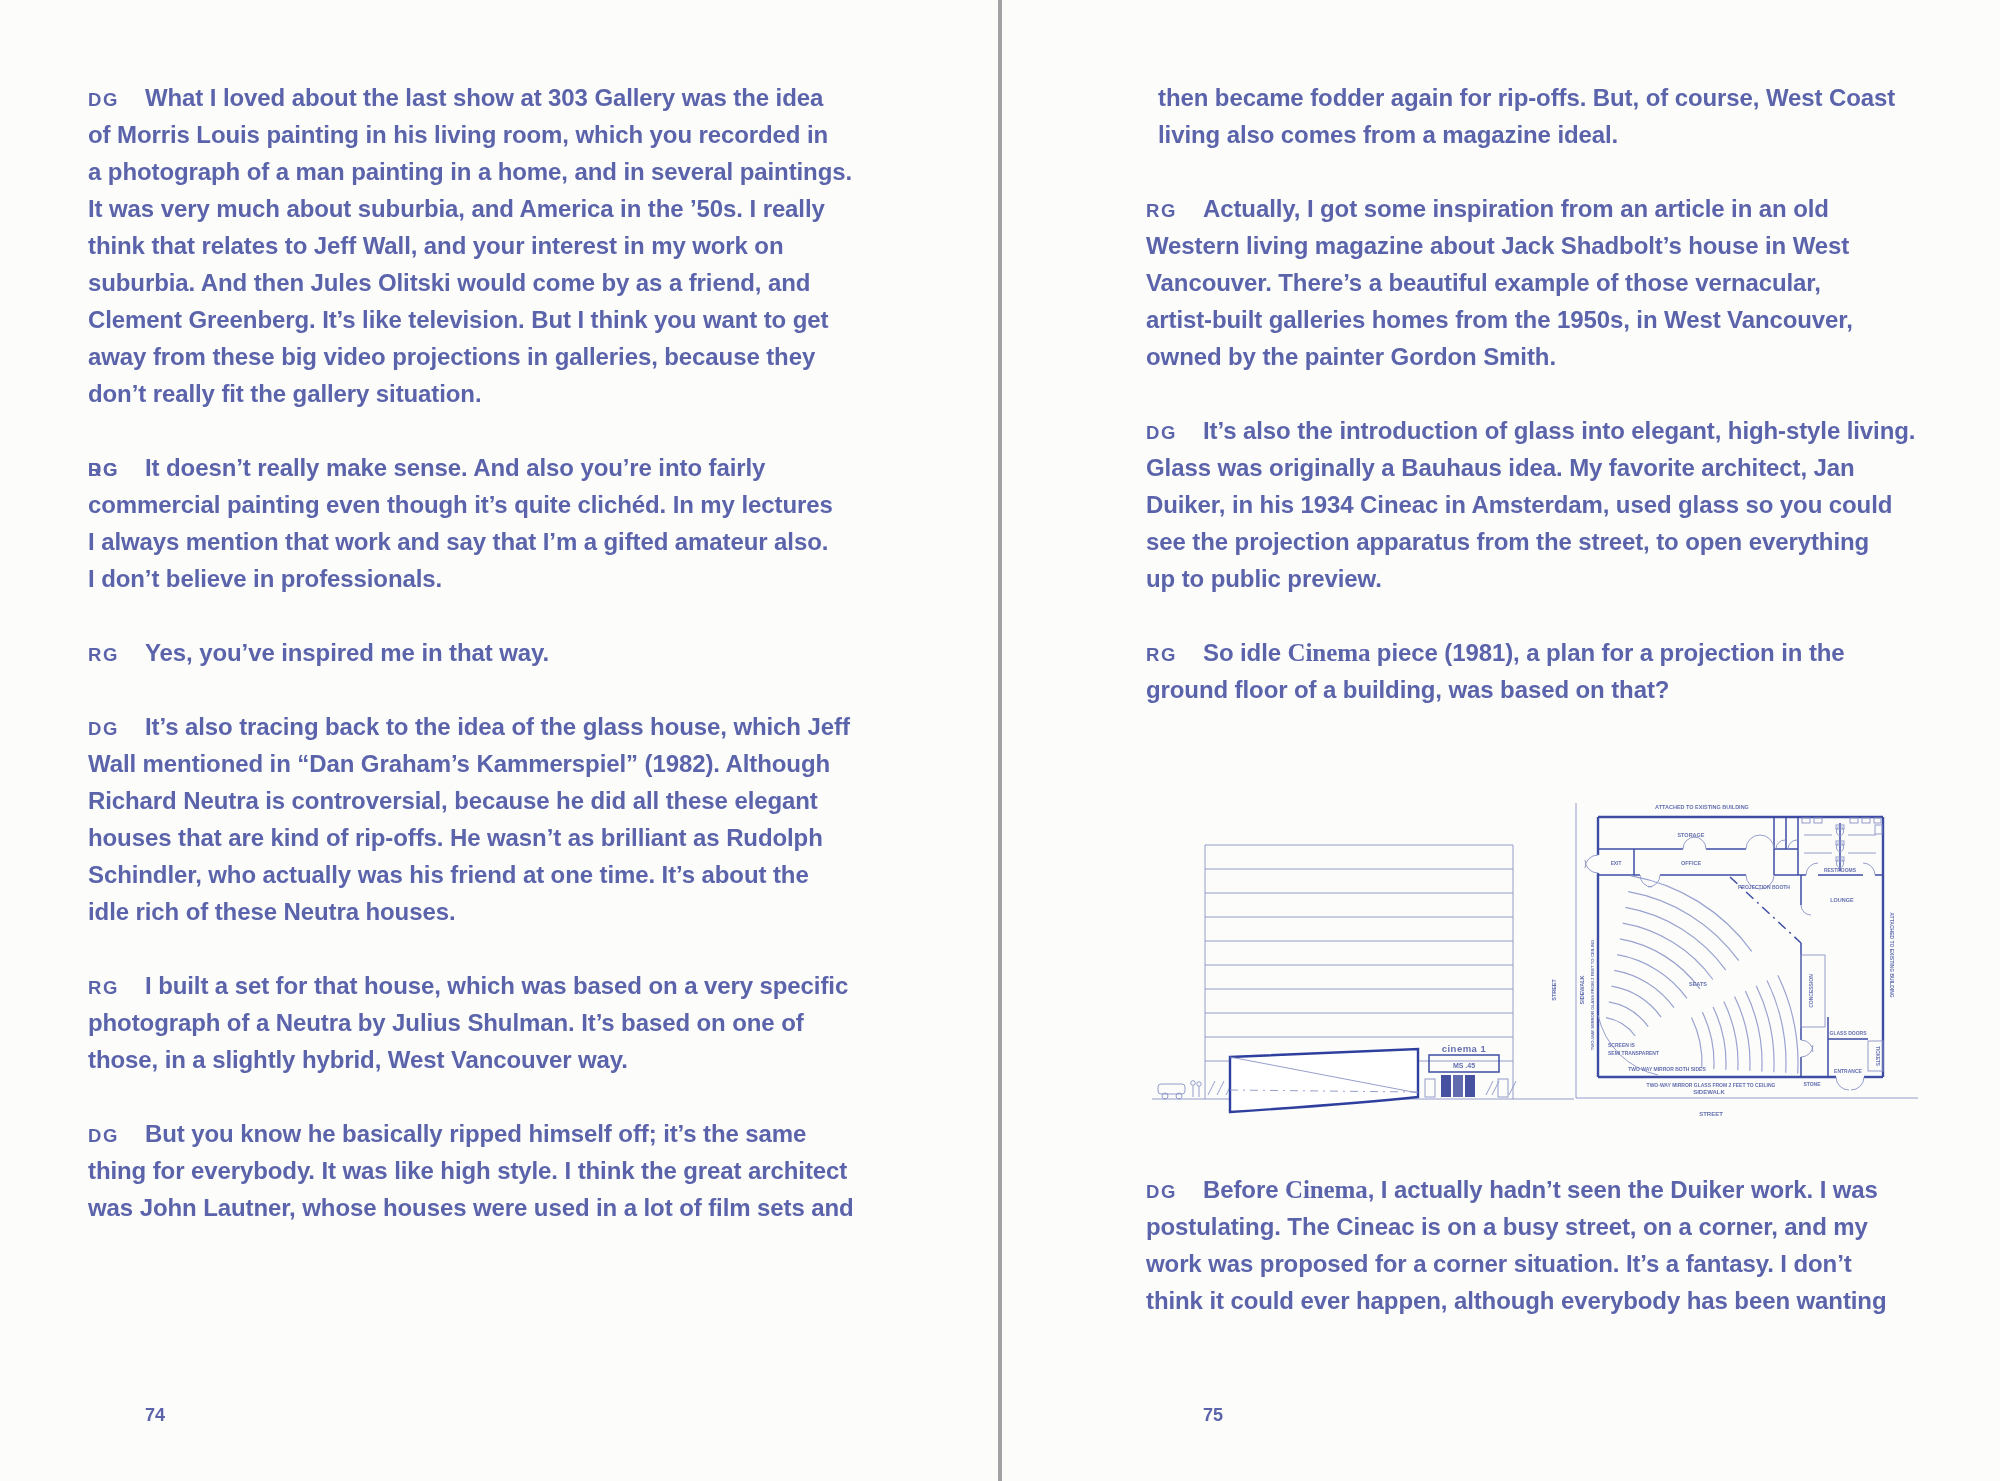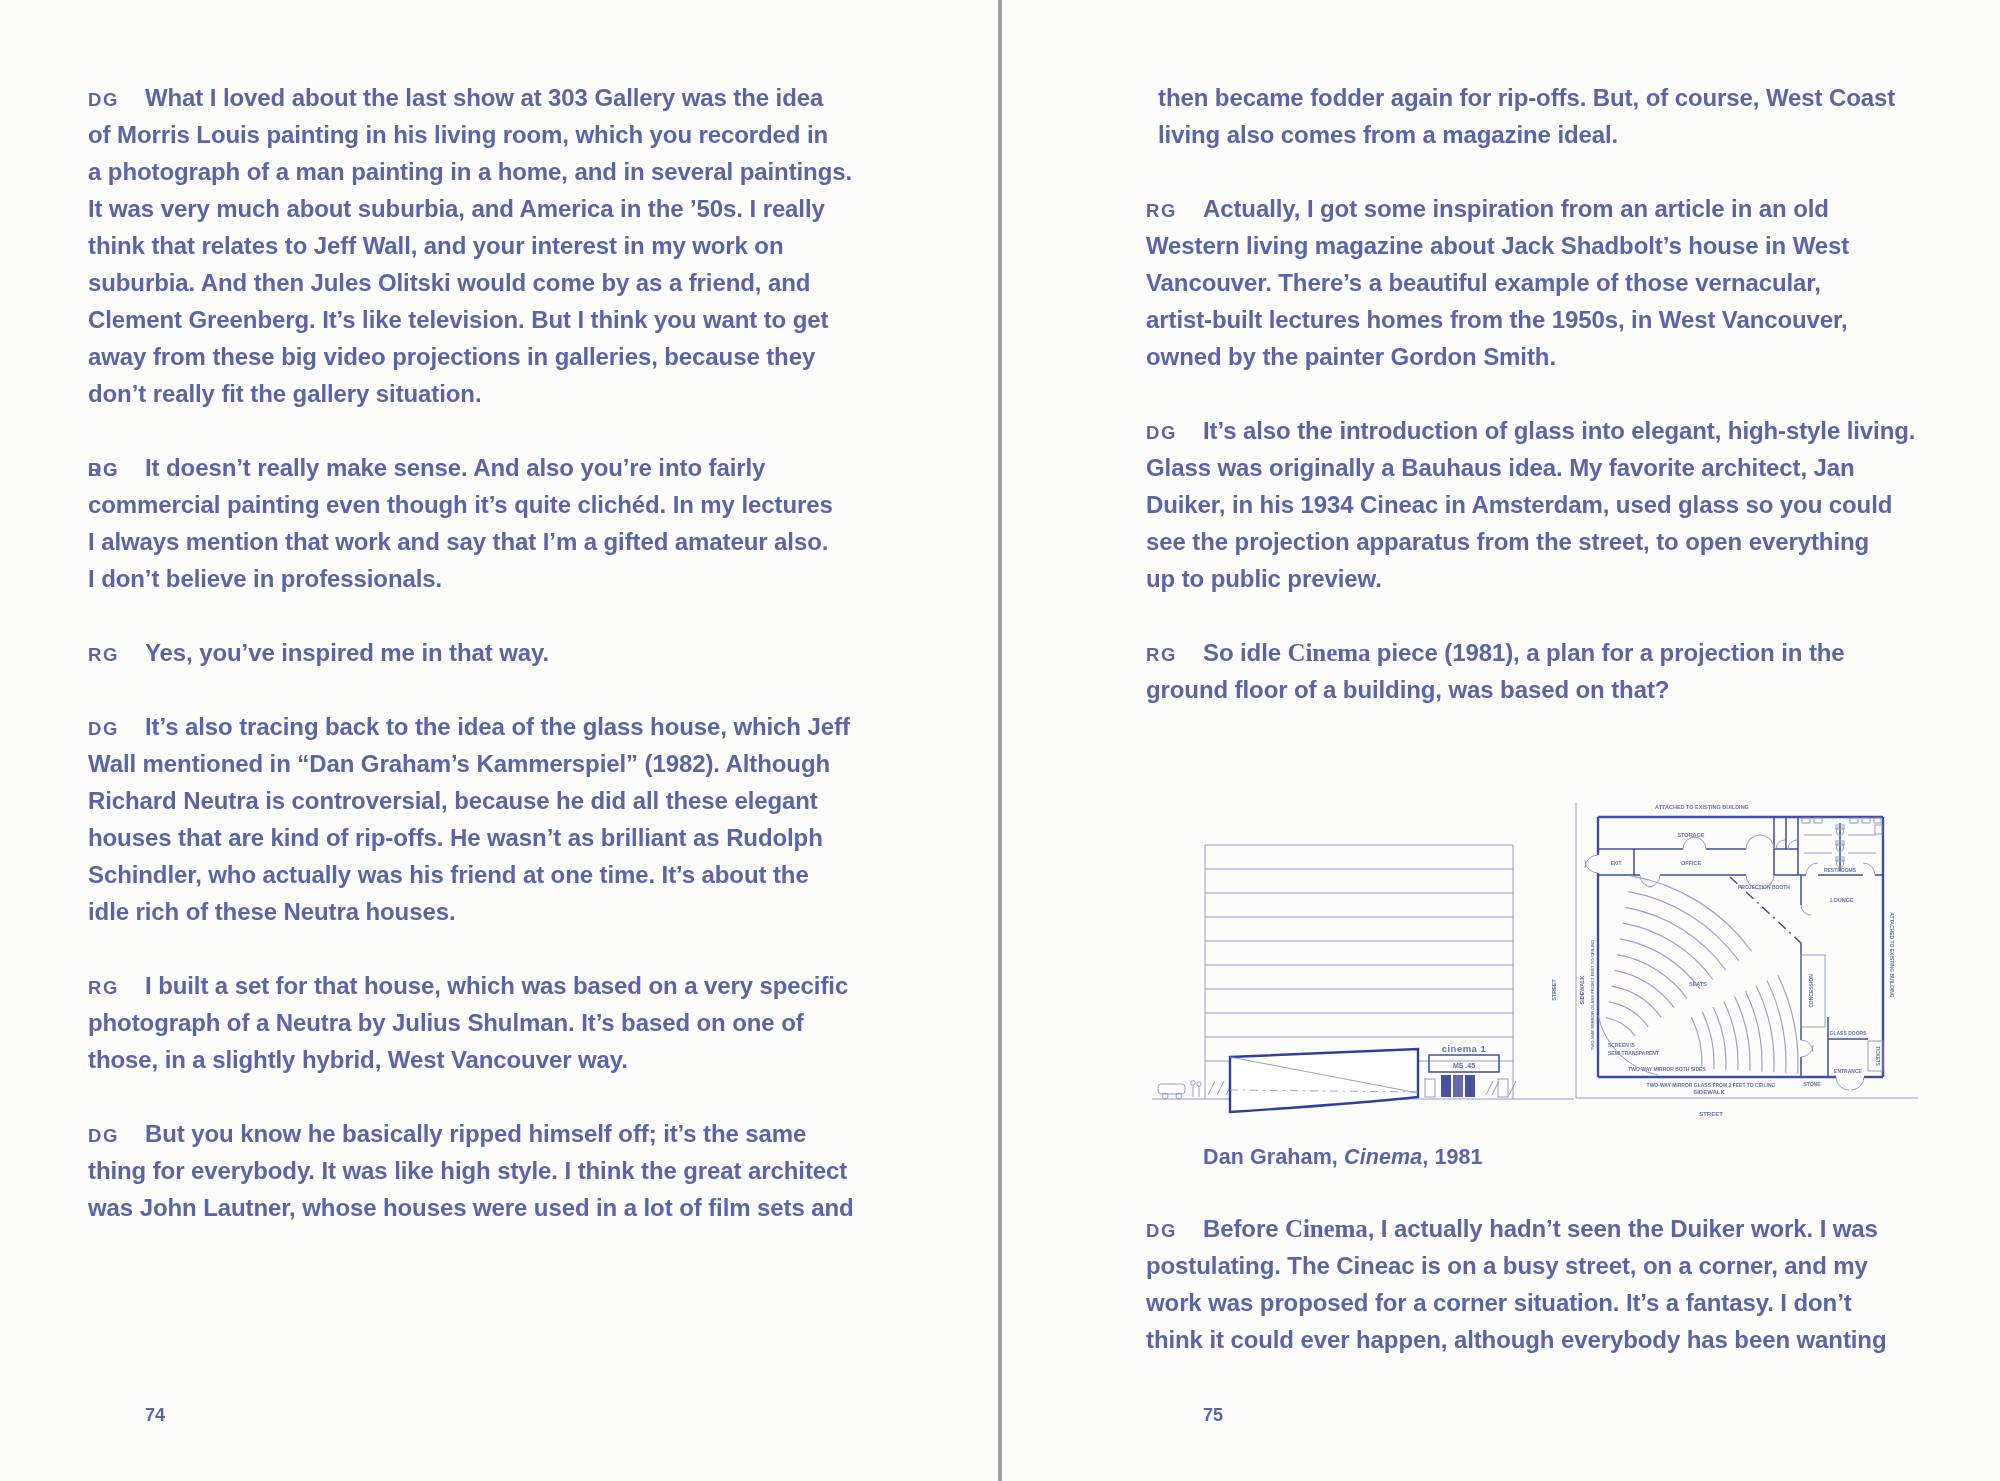--- a/index.html
+++ b/index.html
@@ -86,21 +86,21 @@
     <div class="pagenum">74</div>
   </main>
 
   <main class="page page-right">
     <div class="page-inner">
       <div class="para no-label"><span class="ptext">then became fodder again for rip-offs. But, of course, West Coast
 living also comes from a magazine ideal.</span></div>
       <div class="para"><span class="speaker">RG</span><span class="ptext">Actually, I got some inspiration from an article in an old
 Western living magazine about Jack Shadbolt’s house in West
 Vancouver. There’s a beautiful example of those vernacular,
-artist-built lectures homes from the 1950s, in West Vancouver,
+artist-built galleries homes from the 1950s, in West Vancouver,
 owned by the painter Gordon Smith.</span></div>
       <div class="para"><span class="speaker">DG</span><span class="ptext">It’s also the introduction of glass into elegant, high-style living.
 Glass was originally a Bauhaus idea. My favorite architect, Jan
 Duiker, in his 1934 Cineac in Amsterdam, used glass so you could
 see the projection apparatus from the street, to open everything
 up to public preview.</span></div>
       <div class="para"><span class="speaker">RG</span><span class="ptext"><span>So idle </span><span class="serif">Cinema</span><span> piece (1981), a plan for a projection in the
 ground floor of a building, was based on that?</span></span></div>
 
       <figure>
@@ -284,21 +284,20 @@
             <text x="462" y="302" font-size="5">SCREEN IS</text>
             <text x="462" y="310" font-size="5">SEMI TRANSPARENT</text>
             <text x="521" y="326" font-size="5" text-anchor="middle">TWO WAY MIRROR BOTH SIDES</text>
             <text x="565" y="342" font-size="5" text-anchor="middle">TWO-WAY MIRROR GLASS FROM 2 FEET TO CEILING</text>
             <text x="702" y="290" font-size="5" text-anchor="middle">GLASS DOORS</text>
             <text x="729.5" y="311" font-size="4.6" text-anchor="middle" transform="rotate(90 729.5 311)">TICKETS</text>
             <text x="702" y="328" font-size="5" text-anchor="middle">ENTRANCE</text>
             <text x="666" y="341" font-size="5" text-anchor="middle">STONE</text>
           </g>
         </svg>
-        <figcaption><span>Dan Graham, </span><span class="cap-italic">Cinema</span><span>, 1981</span></figcaption>
       </figure>
 
       <div class="para after-figure"><span class="speaker">DG</span><span class="ptext"><span>Before </span><span class="serif">Cinema</span><span>, I actually hadn’t seen the Duiker work. I was
 postulating. The Cineac is on a busy street, on a corner, and my
 work was proposed for a corner situation. It’s a fantasy. I don’t
 think it could ever happen, although everybody has been wanting</span></span></div>
     </div>
     <div class="pagenum">75</div>
   </main>
 </div>

